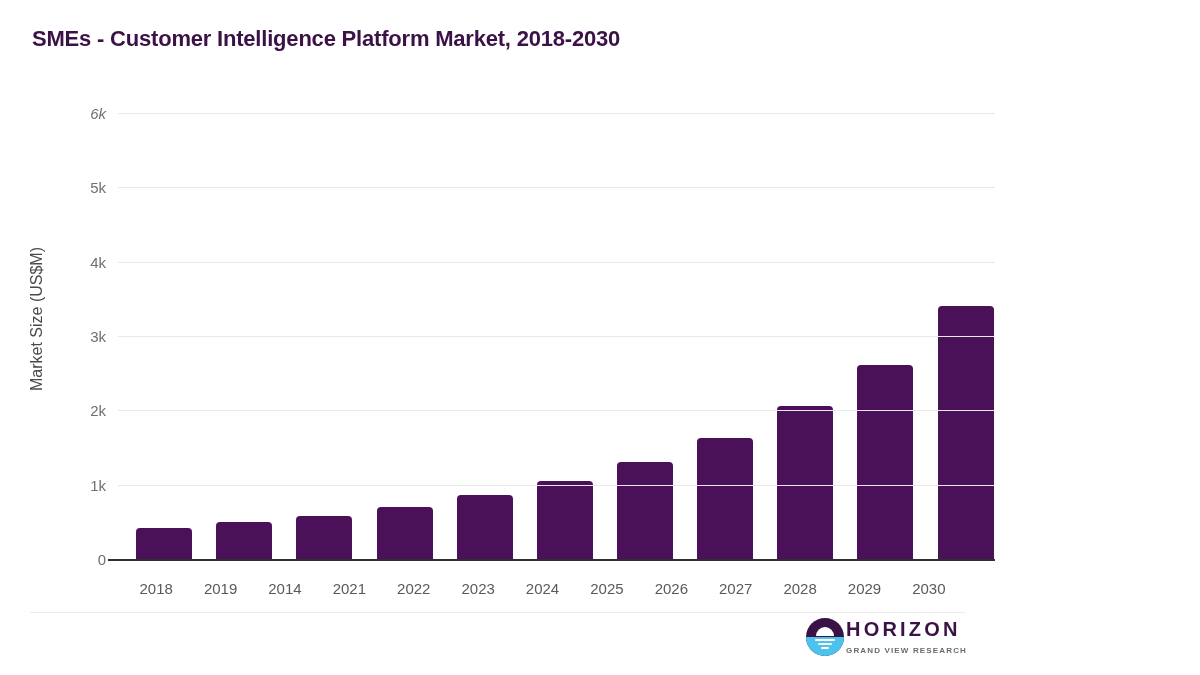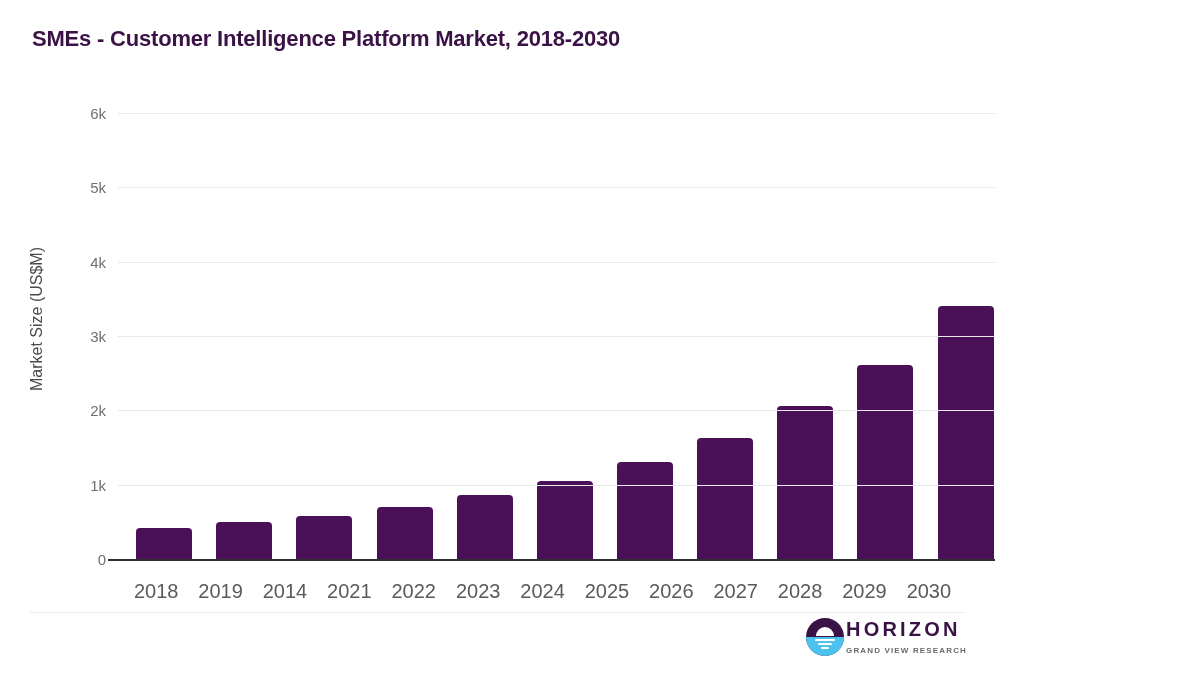--- a/index.html
+++ b/index.html
@@ -125,21 +125,21 @@
     top: 580px;
     display: flex;
     justify-content: space-between;
     padding: 0 6px;
   }
   .xtick-slot {
     flex: 1 1 0;
     text-align: center;
   }
   .xtick-label {
-    font-size: 20px;
+    font-size: 15px;
     color: #5a5a5a;
   }
 
   
   .footer-divider {
     position: absolute;
     left: 30px;
     right: 30px;
     top: 612px;
     height: 1px;
@@ -224,21 +224,21 @@
 
     <div class="y-axis-title">Market Size (US$M)</div>
 
     <div class="ytick-labels">
         <div class="ytick-label" style="top: 464px;">0</div>
         <div class="ytick-label" style="top: 389.667px;">1k</div>
         <div class="ytick-label" style="top: 315.333px;">2k</div>
         <div class="ytick-label" style="top: 241px;">3k</div>
         <div class="ytick-label" style="top: 166.667px;">4k</div>
         <div class="ytick-label" style="top: 92.3333px;">5k</div>
-        <div class="ytick-label" style="top: 18px;">6k</div>
+        <div class="ytick-label" style="top: 18px; font-style: italic;">6k</div>
       </div>
 
     <div class="grid-area">
       <div class="bars" style="height: 464px; top: 0px; bottom: auto;">
           <div class="bar-slot">
             <div class="bar" title="2018: 420" style="height: 31.22px; background: rgb(74, 17, 89);"></div>
           </div>
           <div class="bar-slot">
             <div class="bar" title="2019: 500" style="height: 37.1667px; background: rgb(74, 17, 89);"></div>
           </div>

